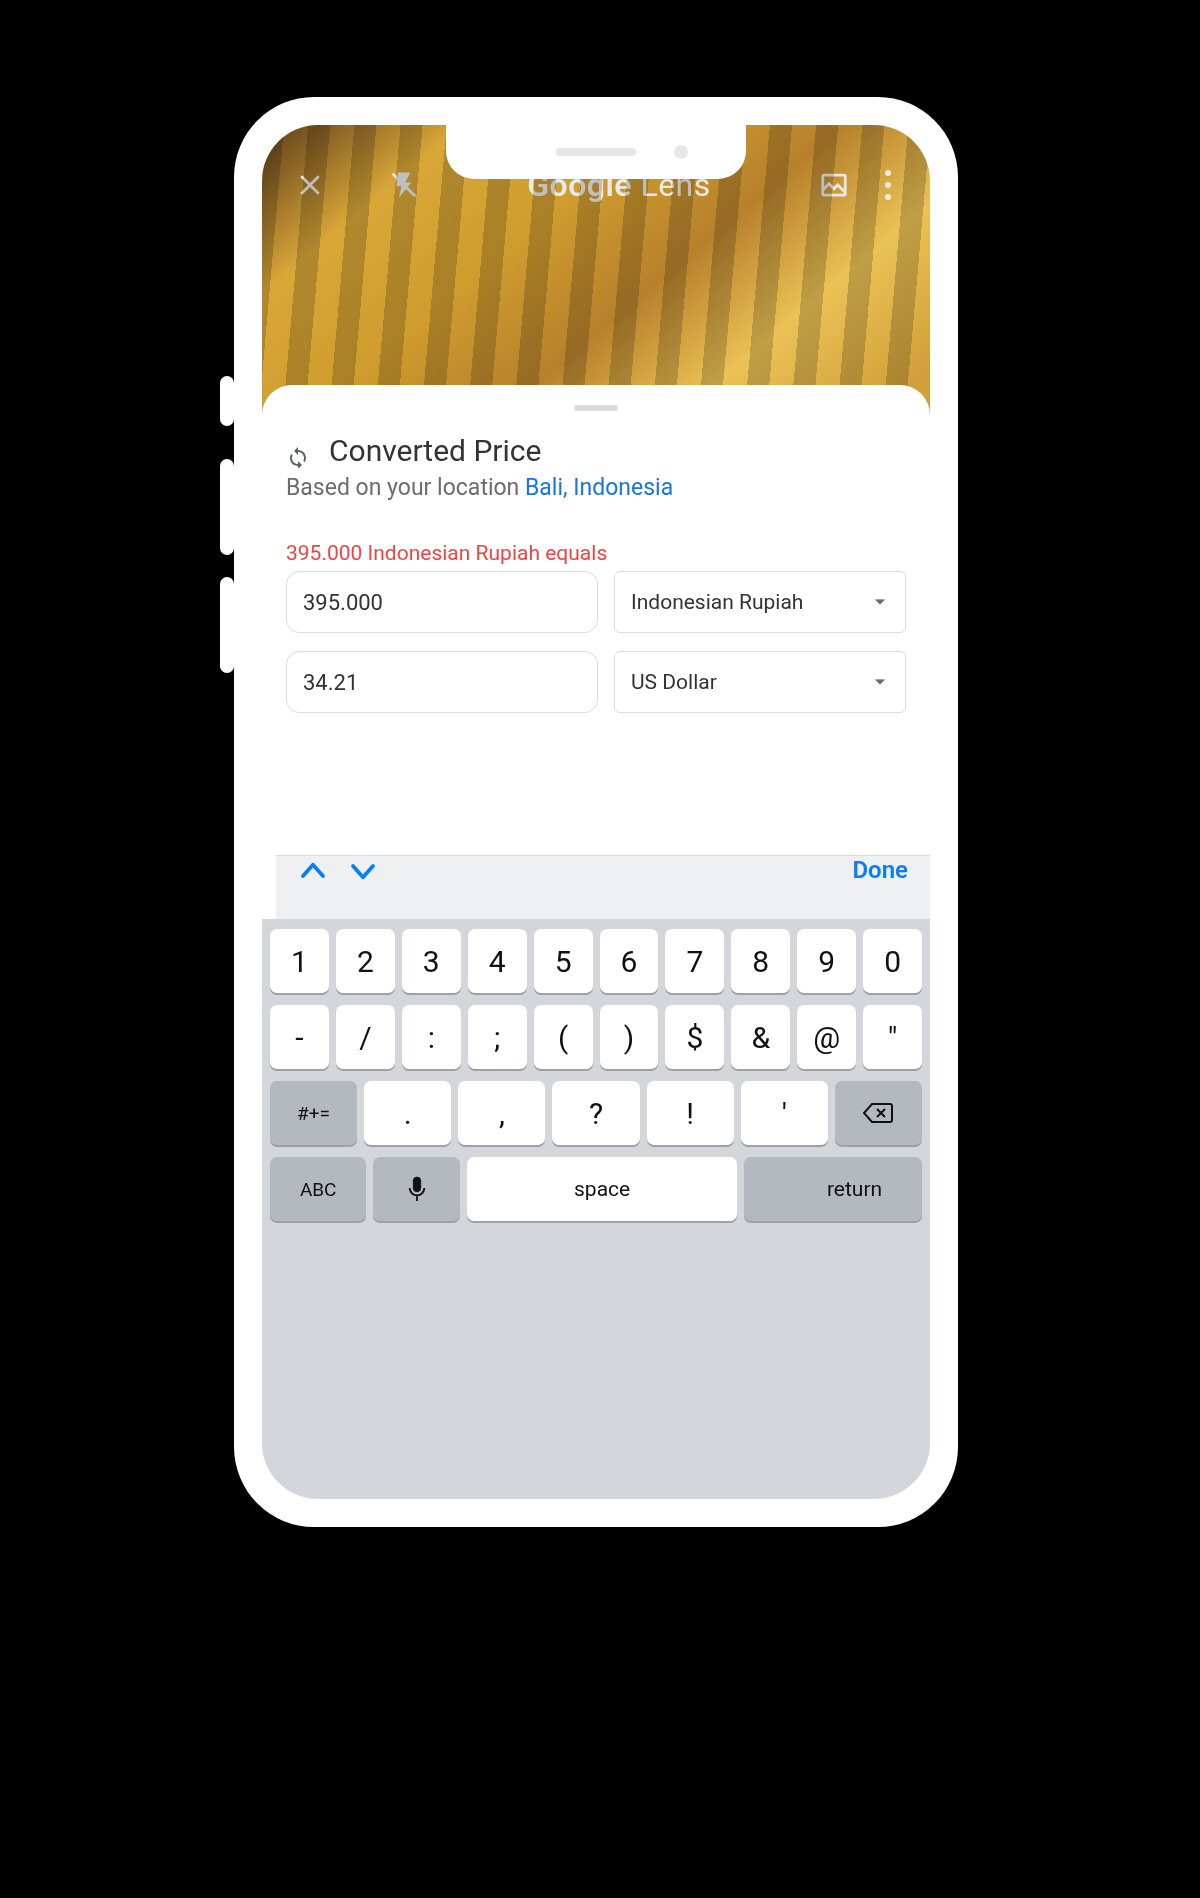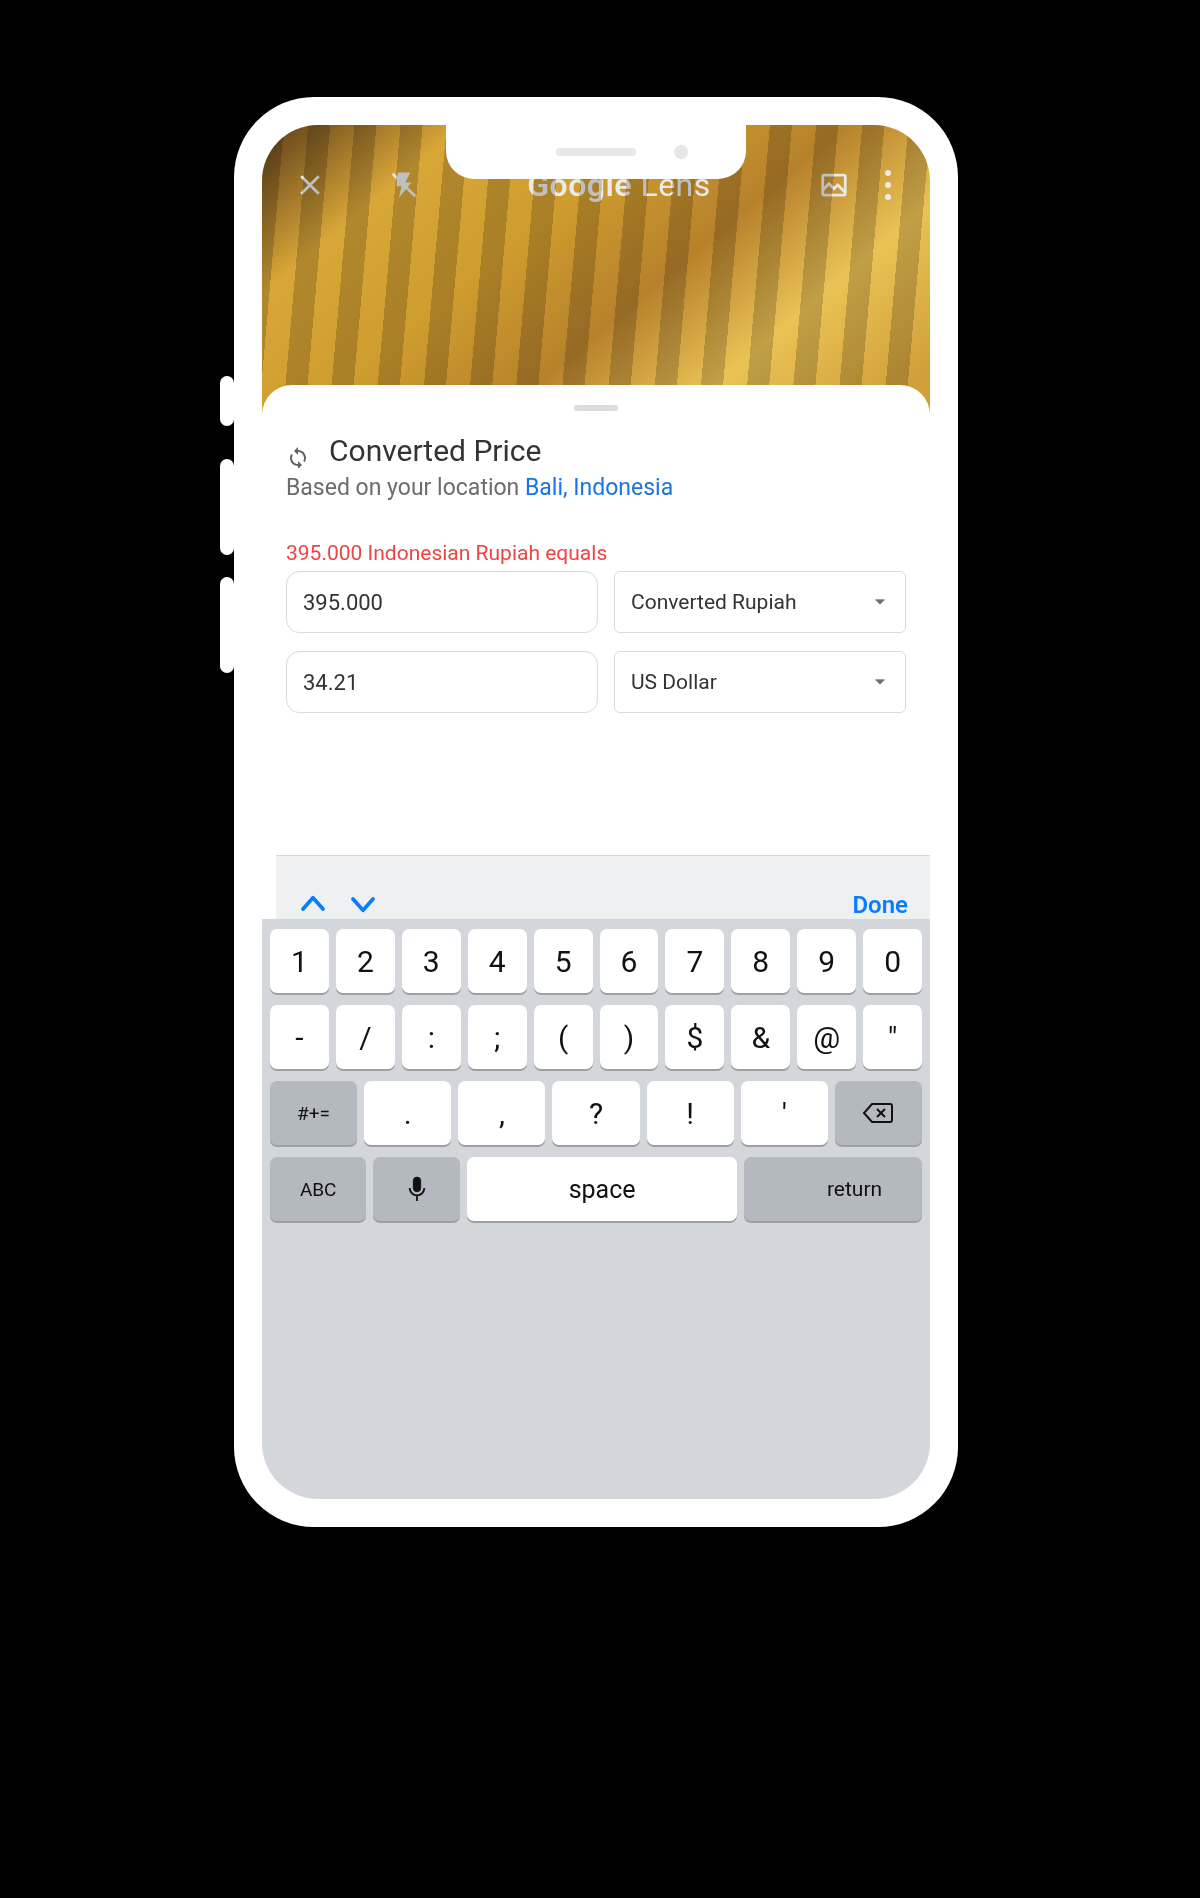--- a/index.html
+++ b/index.html
@@ -29,30 +29,30 @@
 .hdr svg{width:24px;height:24px}
 .hdr-title{font-size:30px;font-weight:400;color:#333}
 .sub{font-size:23px;color:#6c6c6c;margin-bottom:40px}
 .sub a{color:#1a73e8;text-decoration:none}
 .eq{font-size:21px;color:#ef4444;margin-bottom:6px}
 .big{font-size:38px;color:#2c2c2c;margin-bottom:34px;font-weight:400}
 .row{display:flex;gap:16px;margin-bottom:18px}
 .inp{flex:0 0 44%;height:62px;border:1px solid #dadce0;border-radius:13px;padding:0 16px;font-size:22px;color:#333;background:#fff;box-shadow:inset 0 1px 2px rgba(0,0,0,.04)}
 .sel{flex:1;height:62px;border:1px solid #dadce0;border-radius:6px;display:flex;align-items:center;justify-content:space-between;padding:0 16px;font-size:21px;color:#333;background:#fff}
 .sel svg{width:18px;height:18px;stroke:#6f6f6f;fill:#6f6f6f}
-.kb-acc{position:absolute;left:14px;right:0;top:730px;height:64px;background:#eff0f2;border-top:1px solid #d8d9db;display:flex;align-items:flex-end;padding:0 22px;z-index:4}
+.kb-acc{position:absolute;left:14px;right:0;top:730px;height:64px;background:#eff0f2;border-top:1px solid #d8d9db;display:flex;align-items:flex-start;padding:0 22px;z-index:4}
 .arrows{display:flex;gap:20px}
 .arrows svg{width:30px;height:30px;stroke:#0a7dff;fill:none;stroke-width:3}
 .done{margin-left:auto;color:#0a7dff;font-size:24px;font-weight:600}
 .keyboard{position:absolute;left:0;right:0;top:794px;bottom:0;background:#d3d6db;padding:10px 6px 10px;z-index:4}
 .krow{display:flex;gap:7px;margin-bottom:12px;padding:0 2px}
 .key{flex:1;height:64px;background:#fff;border-radius:7px;display:flex;align-items:center;justify-content:center;font-size:30px;color:#111;box-shadow:0 2px 0 rgba(0,0,0,.25)}
 .key.dark{background:#b4b8bf}
 .key.sm{font-size:19px}
-.key.wide{flex:2.8;font-size:25px}
+.key.wide{flex:2.8;font-size:21px}
 .key.lbl{font-size:21px}
 .bksp svg{width:32px;height:26px;stroke:#111;fill:none;stroke-width:2}
 .mic svg{width:22px;height:28px;stroke:#111;fill:#111}
 </style>
 </head>
 <body>
 
 <div class="phone">
   <div class="side-btn sb1"></div>
   <div class="side-btn sb2"></div>
@@ -98,21 +98,21 @@
         <span class="hdr-title">Converted Price</span>
       </div>
       <div class="sub">
         <span>Based on your location </span><a href="#">Bali, Indonesia</a>
       </div>
       <div class="eq">395.000 Indonesian Rupiah equals</div>
 
       <div class="row">
         <input class="inp" value="395.000" style="">
         <div class="sel">
-          <span>Converted Rupiah</span>
+          <span>Indonesian Rupiah</span>
           <svg viewBox="0 0 24 24">
               <path d="M6 9l6 6 6-6z"></path>
             </svg>
         </div>
       </div>
       <div class="row">
         <input class="inp" value="34.21" style="">
         <div class="sel">
           <span>US Dollar</span>
           <svg viewBox="0 0 24 24">

